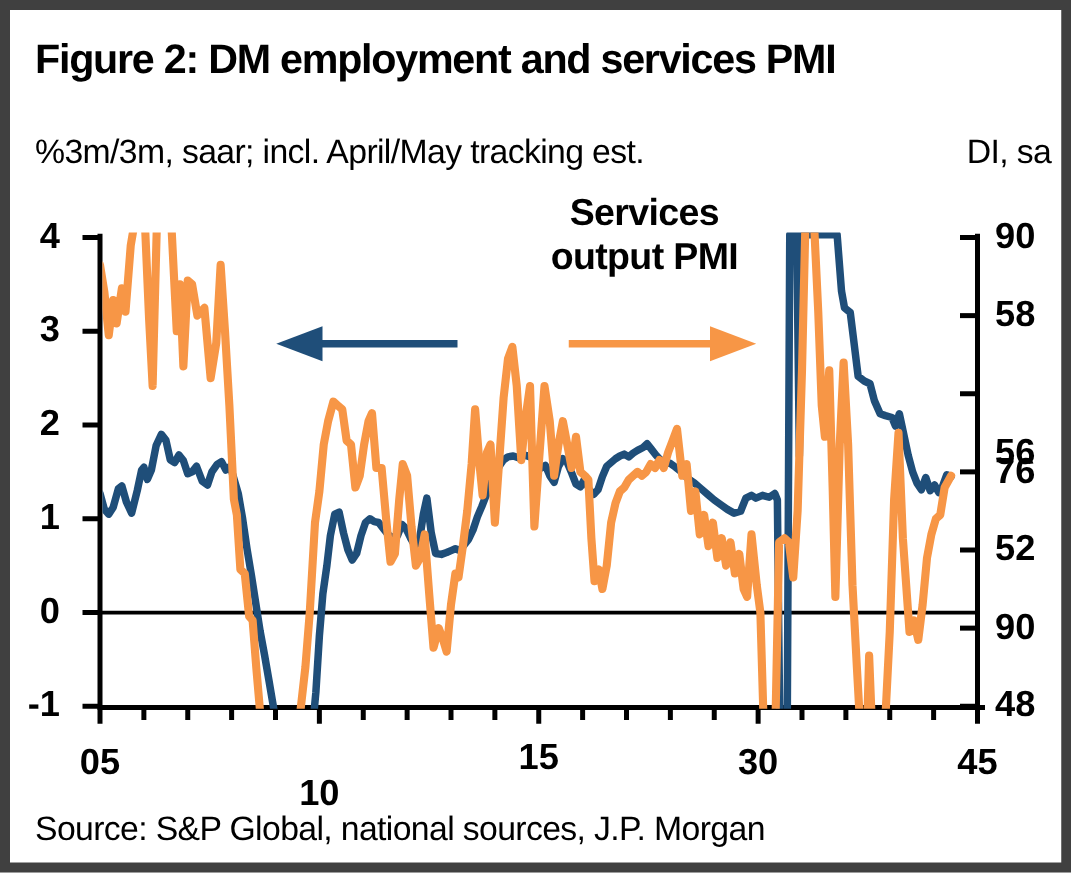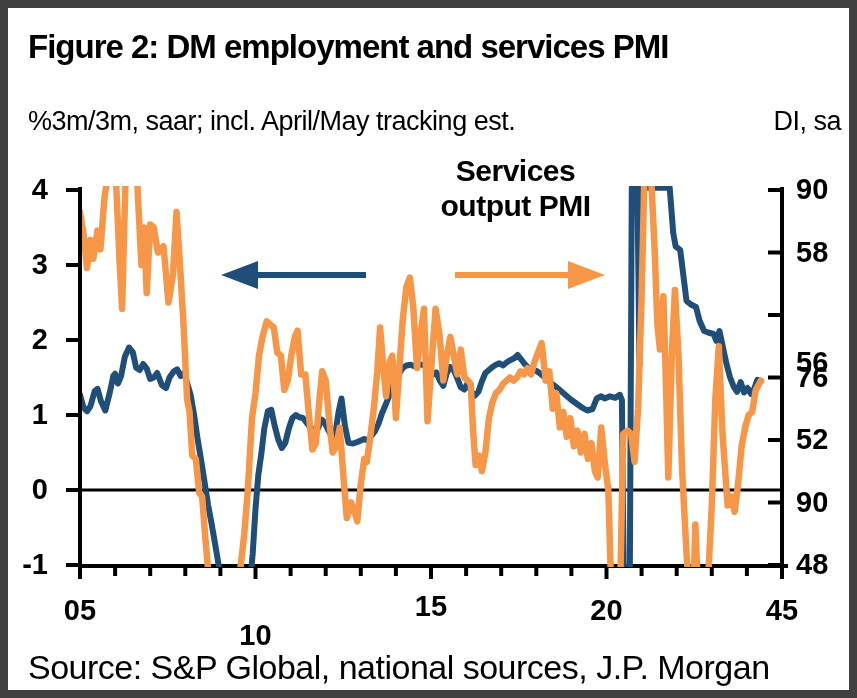--- a/index.html
+++ b/index.html
@@ -18,21 +18,21 @@
   .subtitle{font-size:27px;color:#000;letter-spacing:-0.5px;white-space:nowrap;}
   .legend-label{
     position:absolute;font-size:30px;font-weight:bold;color:#000;
     text-align:center;letter-spacing:-0.5px;line-height:1.15;
   }
   #legend-employment{left:170px;top:192px;width:235px;}
   #legend-services{left:400px;top:146px;width:215px;}
   .axis-label{position:absolute;font-size:29px;font-weight:bold;color:#000;line-height:1;}
   .xaxis-label{position:absolute;font-size:29px;font-weight:bold;color:#000;line-height:1;transform:translateX(-50%);}
   .source{
-    position:absolute;left:20px;top:640px;font-size:34px;color:#000;
+    position:absolute;left:20px;top:640px;font-size:27px;color:#000;
     letter-spacing:-0.5px;white-space:nowrap;
   }
   svg{position:absolute;left:0;top:0;}
 </style>
 </head>
 <body>
 
 <div id="stage">
   <div class="title">Figure 2: DM employment and services PMI</div>
 
@@ -108,15 +108,15 @@
     <div class="axis-label" style="left: 788px; top: 167px;">90</div>
     <div class="axis-label" style="left: 788px; top: 229.5px;">58</div>
     <div class="axis-label" style="left: 788px; top: 292px; margin-top: 48px;">56</div>
     <div class="axis-label" style="left: 788px; top: 354.5px;">76</div>
     <div class="axis-label" style="left: 788px; top: 417px;">52</div>
     <div class="axis-label" style="left: 788px; top: 479.5px;">90</div>
     <div class="axis-label" style="left: 788px; top: 542px;">48</div>
     <div class="xaxis-label" style="left: 72px; top: 588px;">05</div>
     <div class="xaxis-label" style="left: 247.5px; top: 588px; margin-top: 25px;">10</div>
     <div class="xaxis-label" style="left: 423px; top: 584px;">15</div>
-    <div class="xaxis-label" style="left: 598.5px; top: 588px;">20</div>
+    <div class="xaxis-label" style="left: 598.5px; top: 588px;">30</div>
     <div class="xaxis-label" style="left: 774px; top: 588px;">45</div>
   </div>
 
 </body></html>

